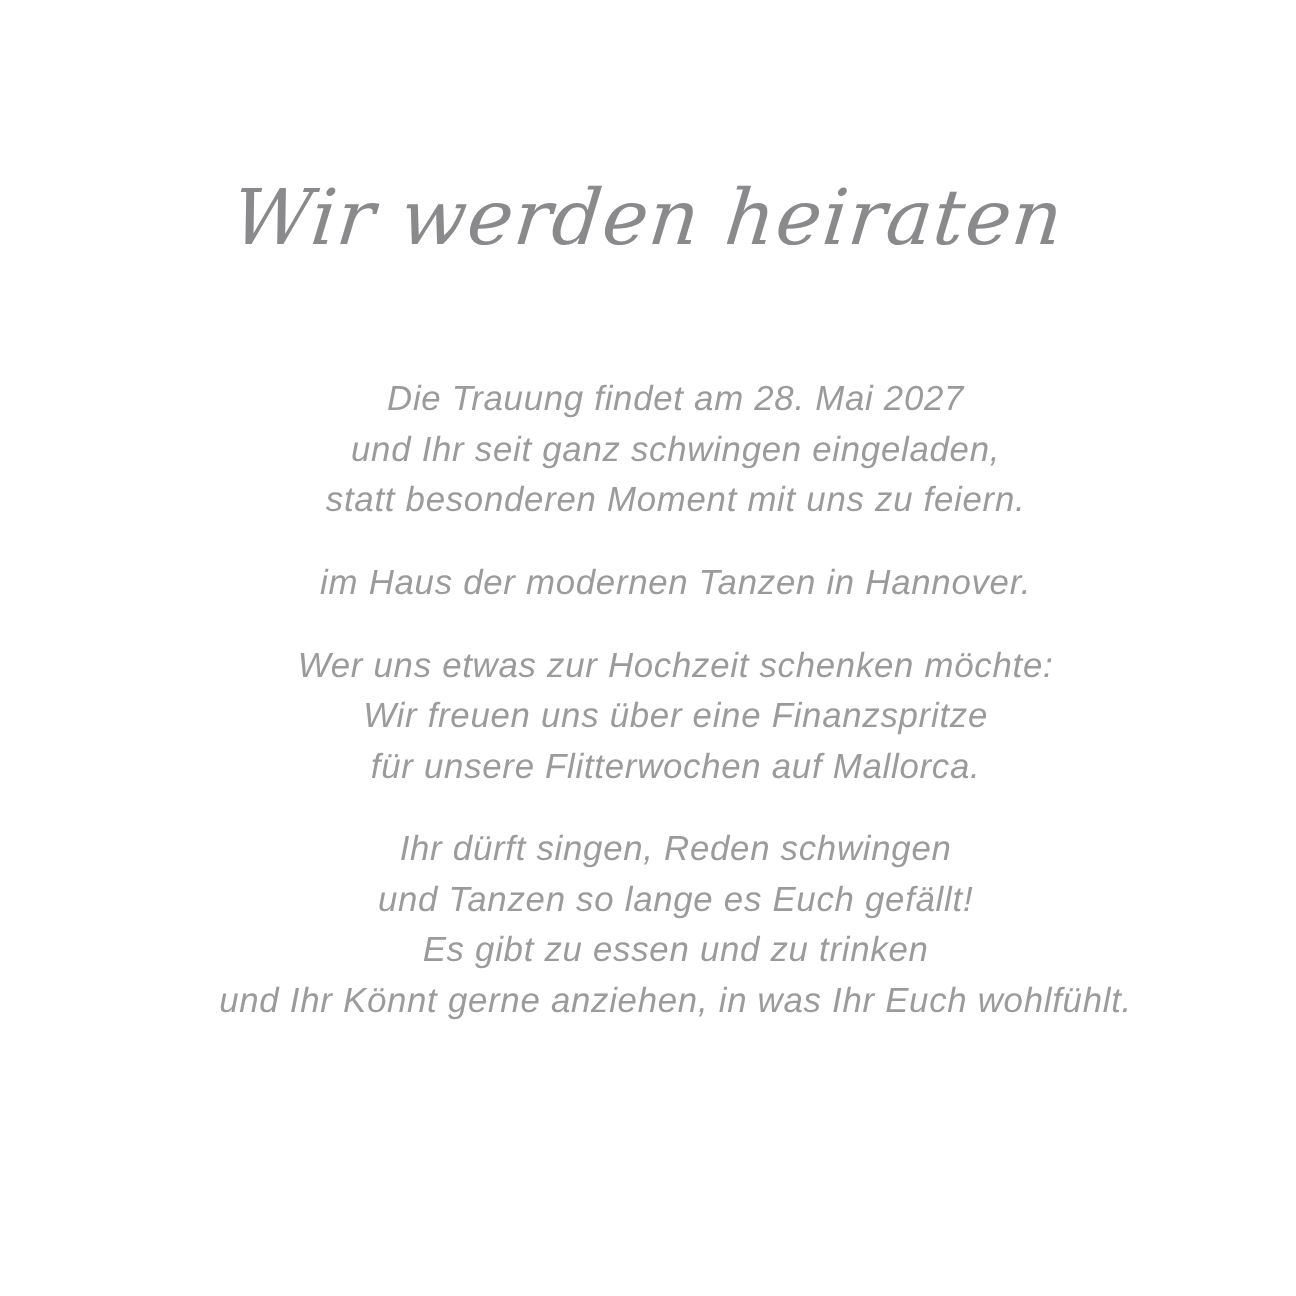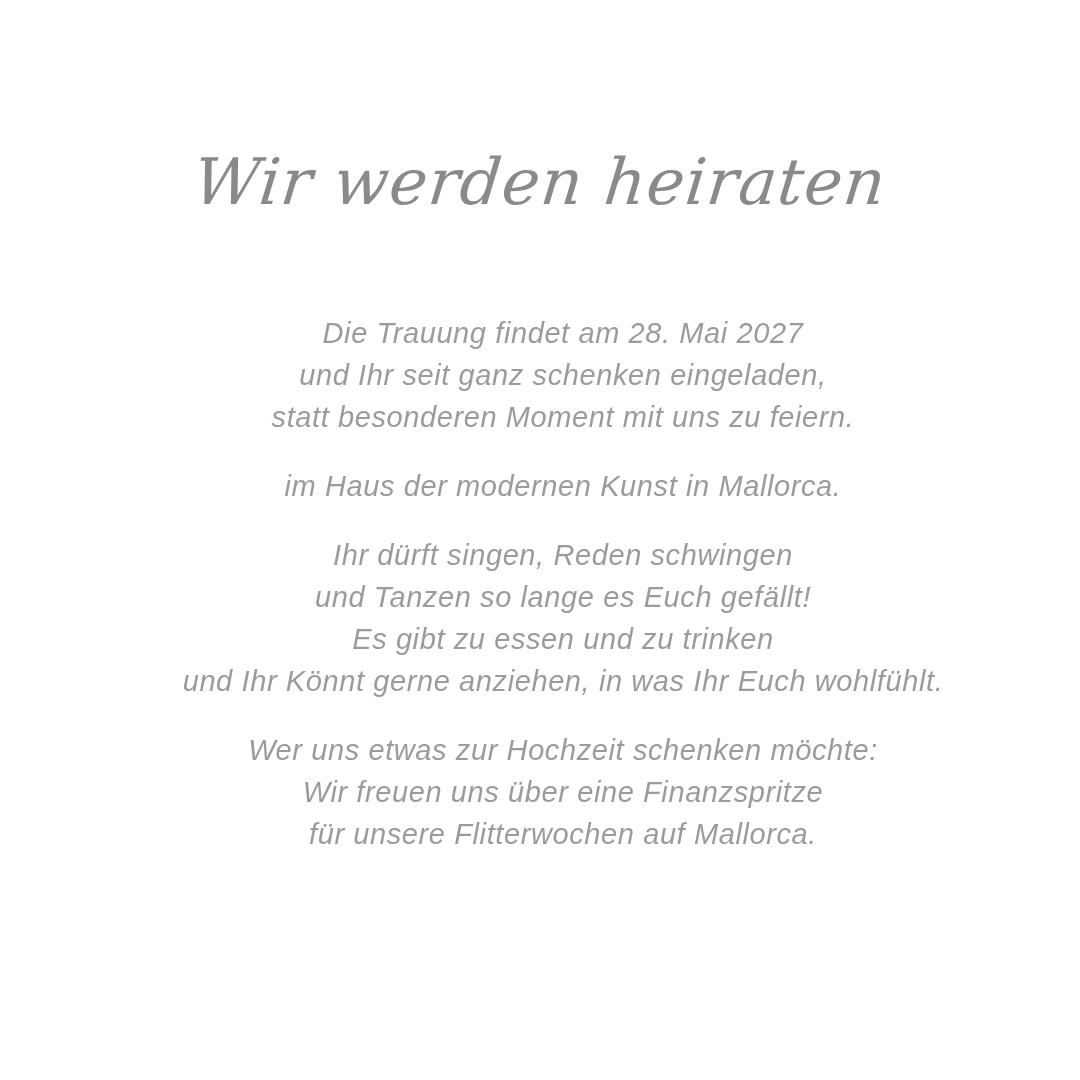--- a/index.html
+++ b/index.html
@@ -51,35 +51,35 @@
 <body>
 
 <div class="card">
 
   <div class="card-title">Wir werden heiraten</div>
 
   <div class="card-body">
 
     <div class="paragraph">
       <div class="line">Die Trauung findet am 28. Mai 2027</div>
-      <div class="line">und Ihr seit ganz schenken eingeladen,</div>
+      <div class="line">und Ihr seit ganz schwingen eingeladen,</div>
       <div class="line">statt besonderen Moment mit uns zu feiern.</div>
     </div>
 
     <div class="paragraph">
-      <div class="line">im Haus der modernen Kunst in Mallorca.</div>
+      <div class="line">im Haus der modernen Tanzen in Hannover.</div>
+    </div>
+
+    <div class="paragraph">
+      <div class="line">Wer uns etwas zur Hochzeit schenken möchte:</div>
+      <div class="line">Wir freuen uns über eine Finanzspritze</div>
+      <div class="line">für unsere Flitterwochen auf Mallorca.</div>
     </div>
 
     <div class="paragraph">
       <div class="line">Ihr dürft singen, Reden schwingen</div>
       <div class="line">und Tanzen so lange es Euch gefällt!</div>
       <div class="line">Es gibt zu essen und zu trinken</div>
       <div class="line">und Ihr Könnt gerne anziehen, in was Ihr Euch wohlfühlt.</div>
     </div>
 
-    <div class="paragraph">
-      <div class="line">Wer uns etwas zur Hochzeit schenken möchte:</div>
-      <div class="line">Wir freuen uns über eine Finanzspritze</div>
-      <div class="line">für unsere Flitterwochen auf Mallorca.</div>
-    </div>
-
   </div>
 </div>
 
 </body></html>

